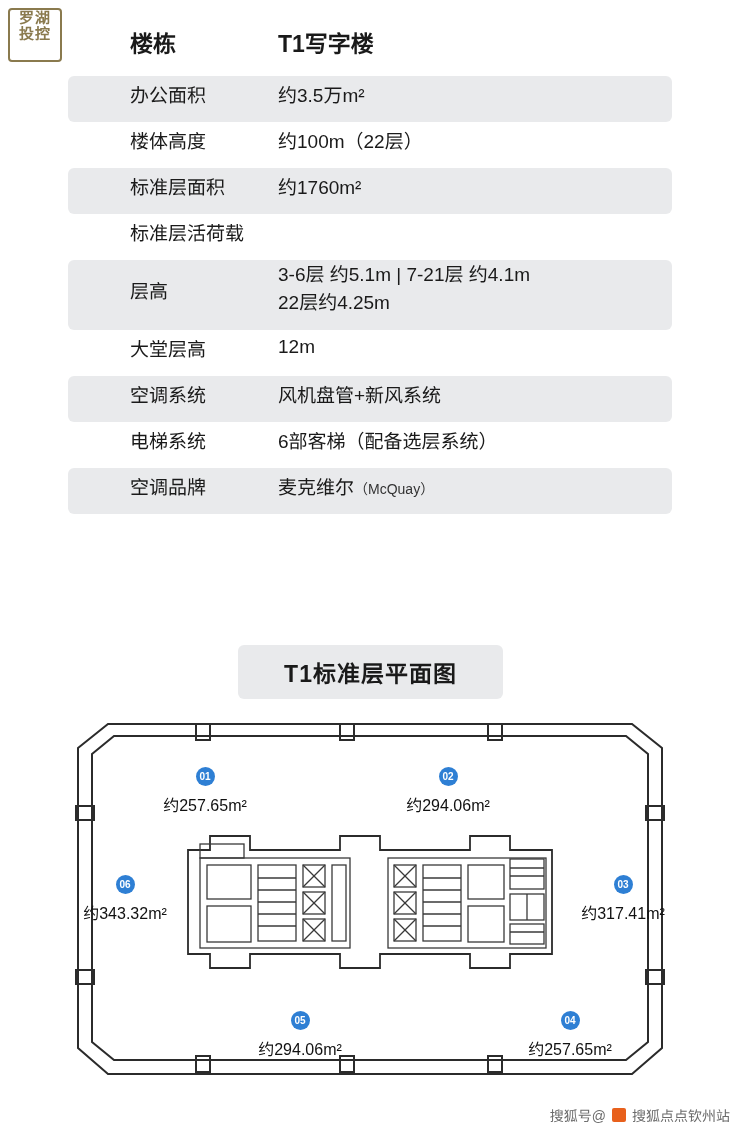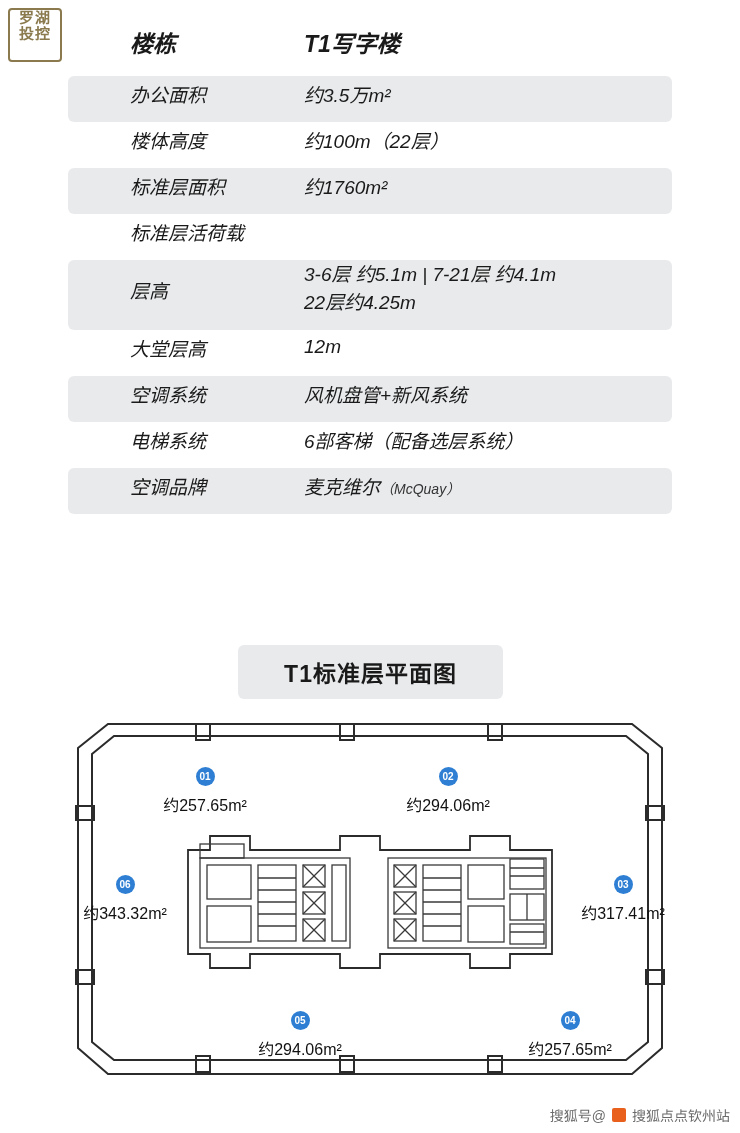--- a/index.html
+++ b/index.html
@@ -46,42 +46,40 @@
     top: 20px;
     width: 604px;
   }
   .row {
     display: flex;
     align-items: center;
     min-height: 46px;
     padding: 0 0 12px 0;
     box-sizing: border-box;
     border-radius: 6px;
-    font-style: italic;
   }
   .row.shaded {
     background: #e9eaec;
   }
   .row.header {
     min-height: 56px;
     background: transparent;
   }
   .cell-label {
     width: 210px;
     padding-left: 62px;
     box-sizing: border-box;
     font-size: 19px;
     color: #1a1a1a;
   }
   .cell-value {
     flex: 1;
     font-size: 19px;
     color: #1a1a1a;
     padding-right: 10px;
-    margin-left: 26px;
   }
   .row.header .cell-label,
   .row.header .cell-value {
     font-size: 23px;
     font-weight: bold;
   }
   .row.tall {
     min-height: 70px;
   }
   .val-line {

